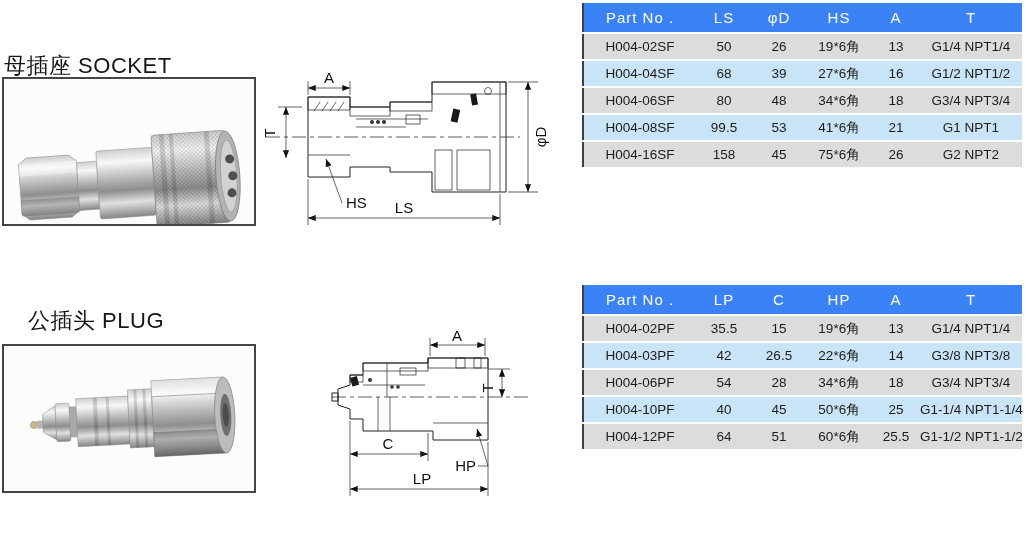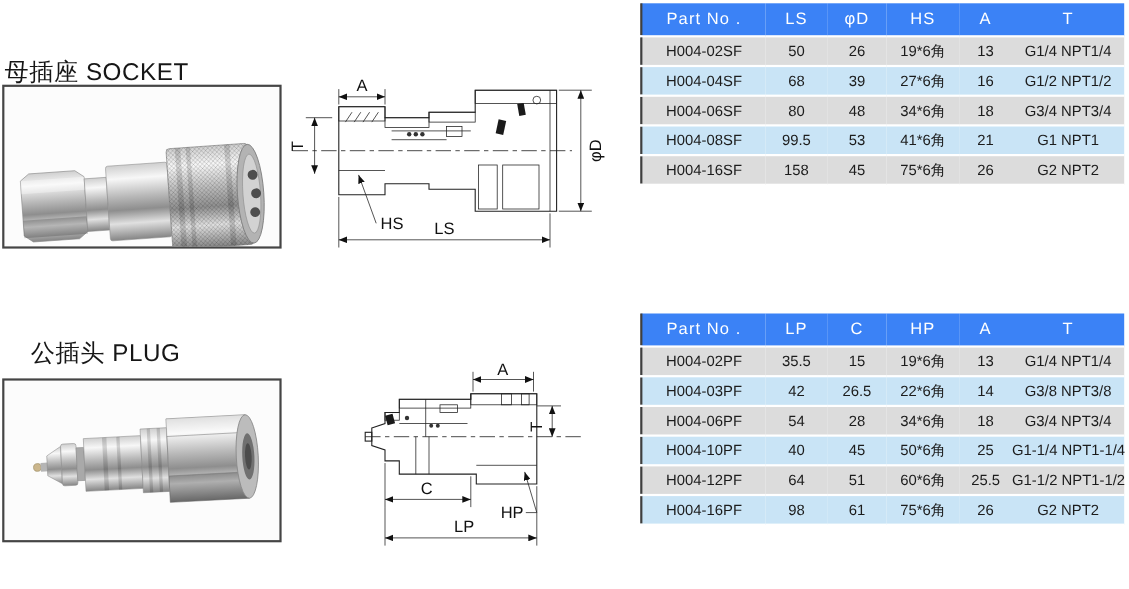--- a/index.html
+++ b/index.html
@@ -343,24 +343,16 @@
           <td>G1-1/4 NPT1-1/4</td>
         </tr>
         <tr>
           <td>H004-12PF</td>
           <td>64</td>
           <td>51</td>
           <td>60*6角</td>
           <td>25.5</td>
           <td>G1-1/2 NPT1-1/2</td>
         </tr>
-        <tr>
-          <td>H004-16PF</td>
-          <td>98</td>
-          <td>61</td>
-          <td>75*6角</td>
-          <td>26</td>
-          <td>G2 NPT2</td>
-        </tr>
       </tbody>
     </table>
 
 </div>
 
 </body></html>

